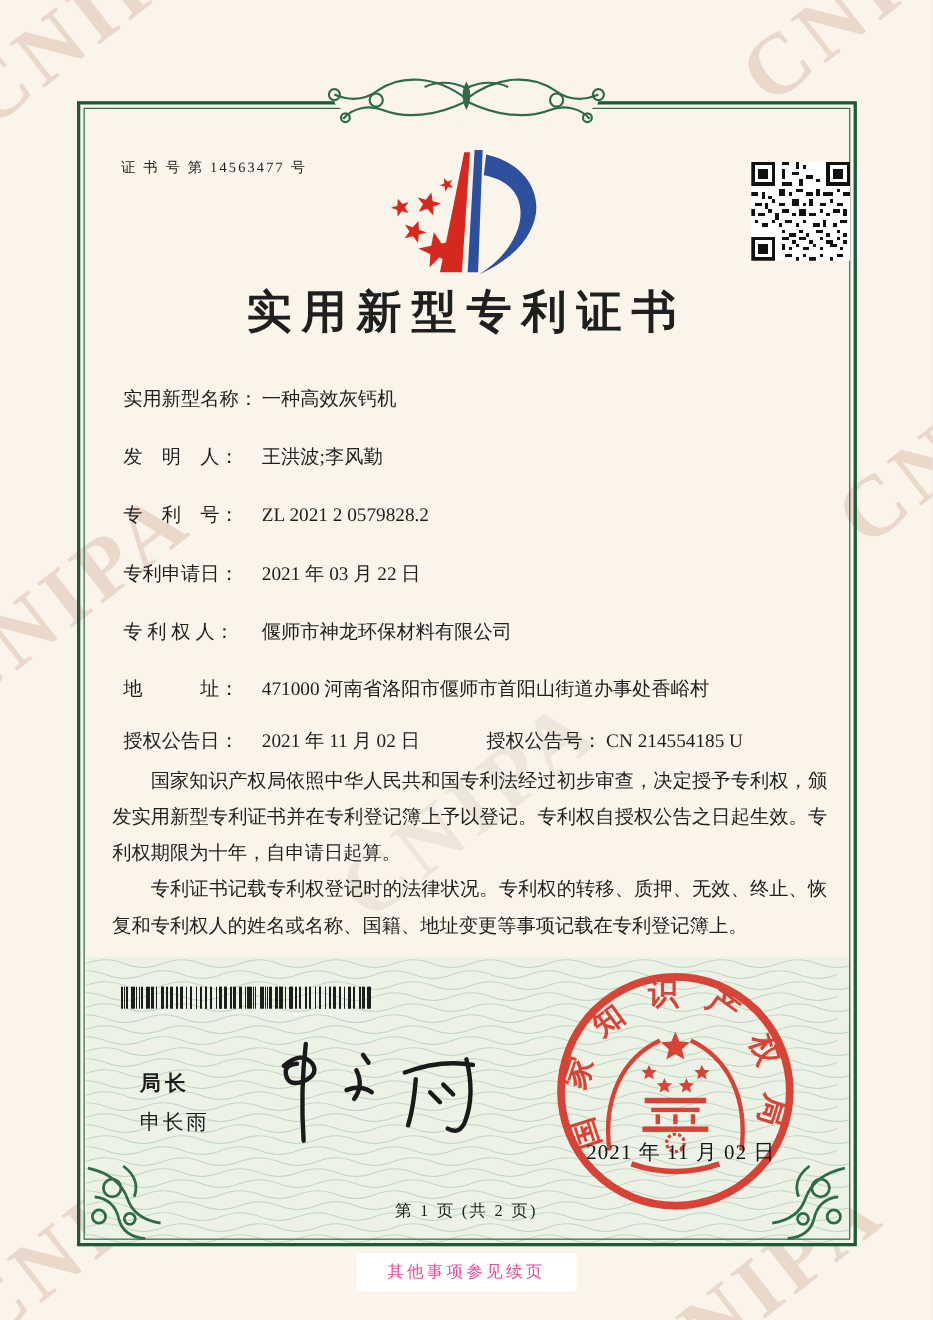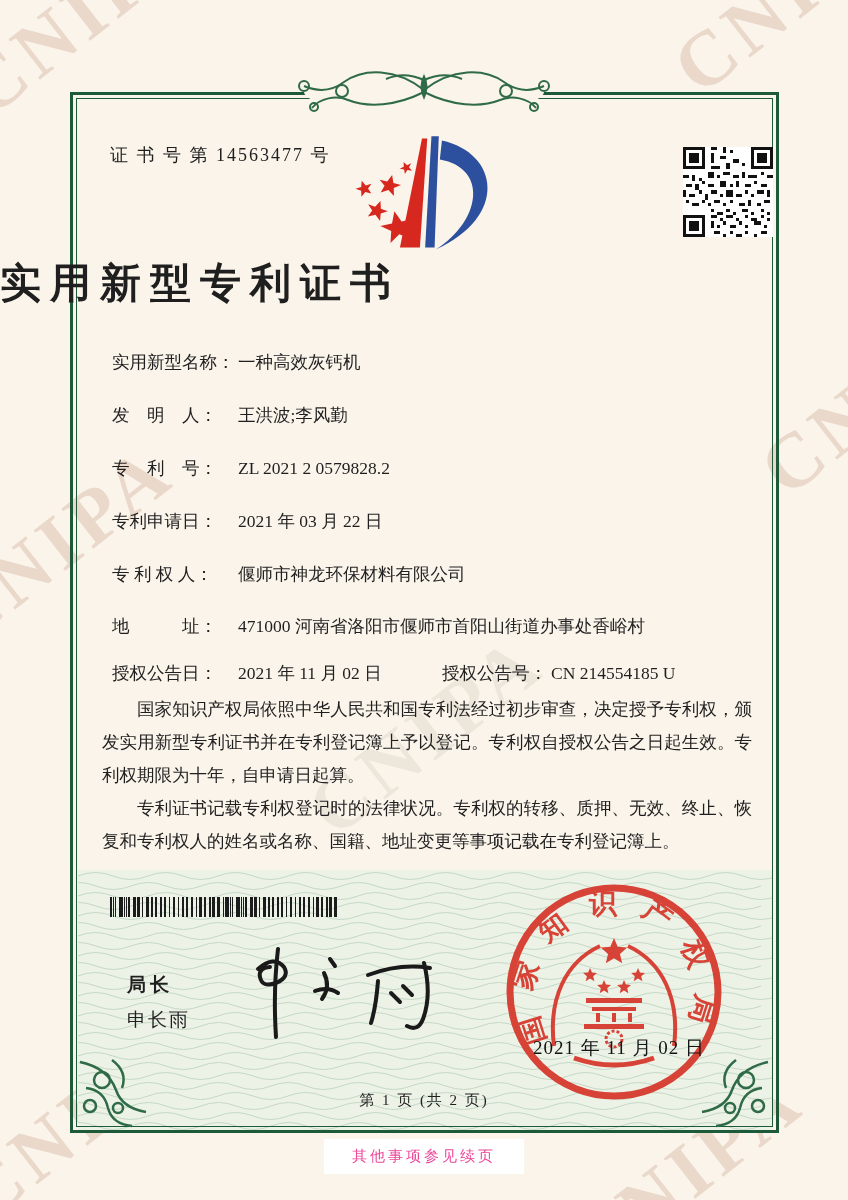--- a/index.html
+++ b/index.html
@@ -20,23 +20,23 @@
     position:absolute;left:70px;top:92px;width:703px;height:1035px;
     border:3px solid #1d5a39;
   }
   .frame-inner{
     position:absolute;left:3px;top:3px;right:3px;bottom:3px;
     border:1px solid #1d5a39;
   }
   .guilloche{position:absolute;left:78px;top:870px;}
   .ornament{position:absolute;}
   
-  .cert-no{position:absolute;left:110px;top:143px;font-size:18px;letter-spacing:2px;}
+  .cert-no{position:absolute;left:110px;top:143px;font-size:13px;letter-spacing:2px;}
   .title{
-    position:absolute;left:0;top:256px;width:100%;
+    position:absolute;left:0;top:256px;width:100%;text-align:center;
     font-size:41px;font-weight:600;letter-spacing:9px;
   }
   
   .row{position:absolute;left:112px;font-size:17.5px;white-space:nowrap;}
   .lbl{display:inline-block;width:126px;white-space:pre;}
   .val{white-space:pre;}
   .grant2{position:absolute;left:330px;top:0;white-space:nowrap;}
   .grant2 .lbl{width:auto;margin-right:4px;}
   
   .body-text{

